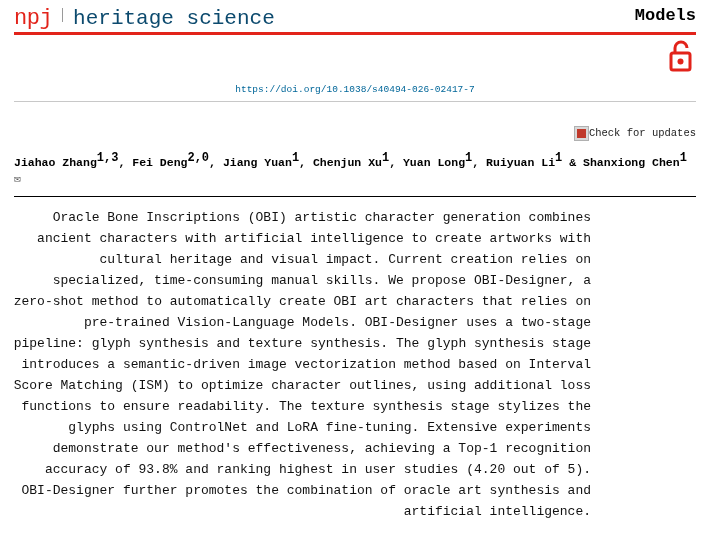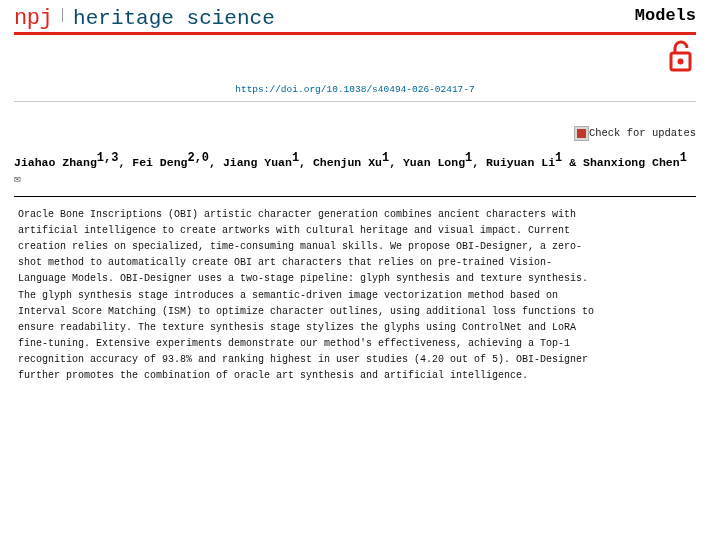--- a/index.html
+++ b/index.html
@@ -152,26 +152,26 @@
   }
 
   .hr-bold {
     border: 0;
     border-top: 1px solid #000000;
     margin: 8px 14px 0 14px;
   }
 
   
   .abstract {
-    margin: 10px 14px 0 18px;
+    margin: 10px 14px 0 11px;
     width: 580px;
-    font-size: 10px;
+    font-size: 13px;
     line-height: 1.62;
     color: #111111;
-    text-align: left;
+    text-align: right;
   }
 </style>
 </head>
 <body>
 
 <div class="page">
 
   <div class="masthead">
     <span class="npj">npj</span>
     <span class="mast-divider"></span>

